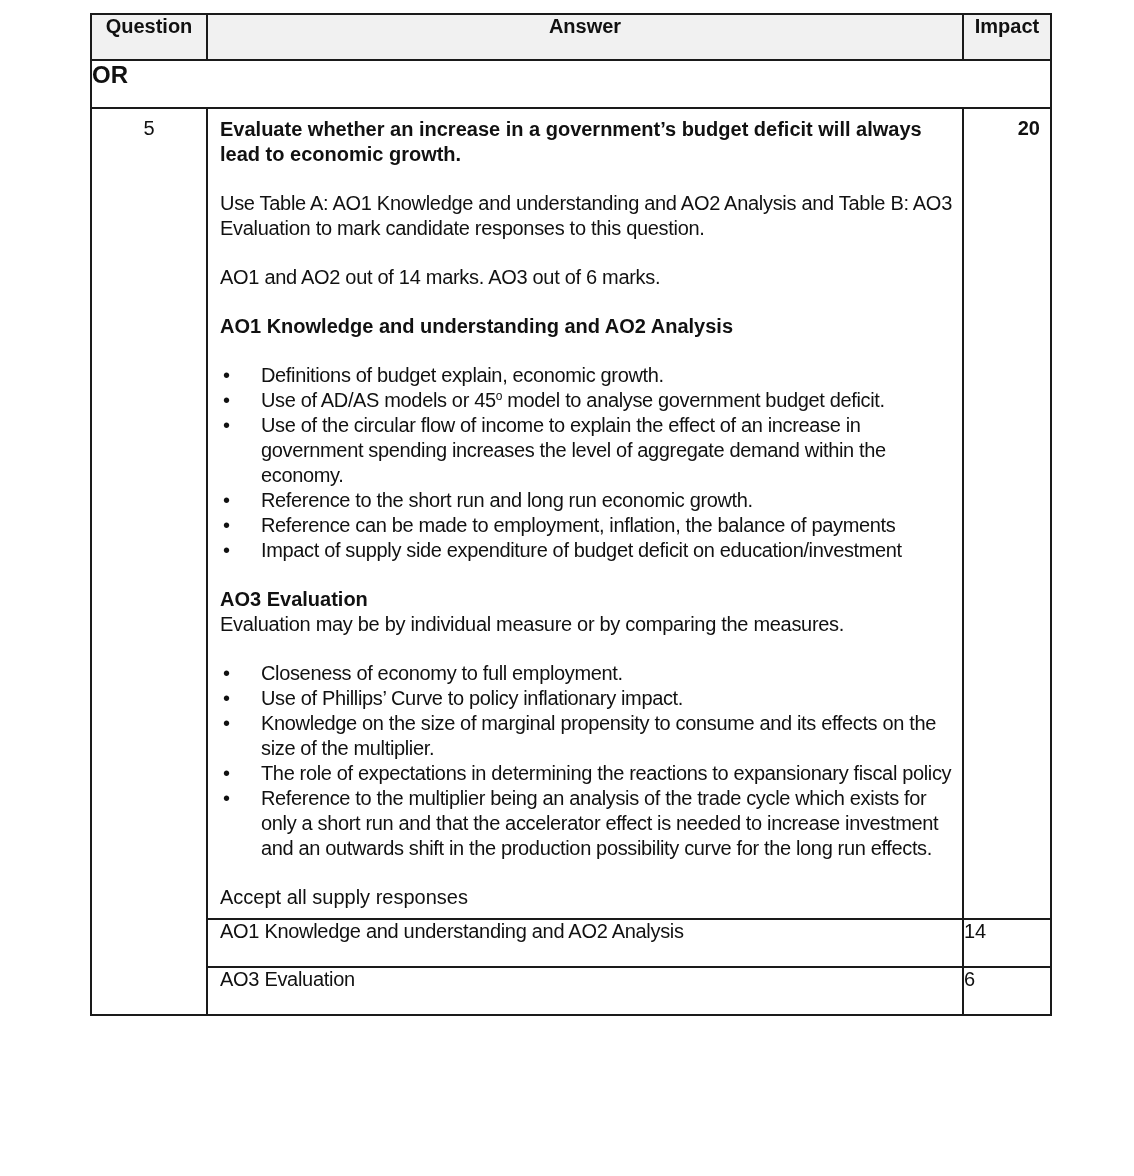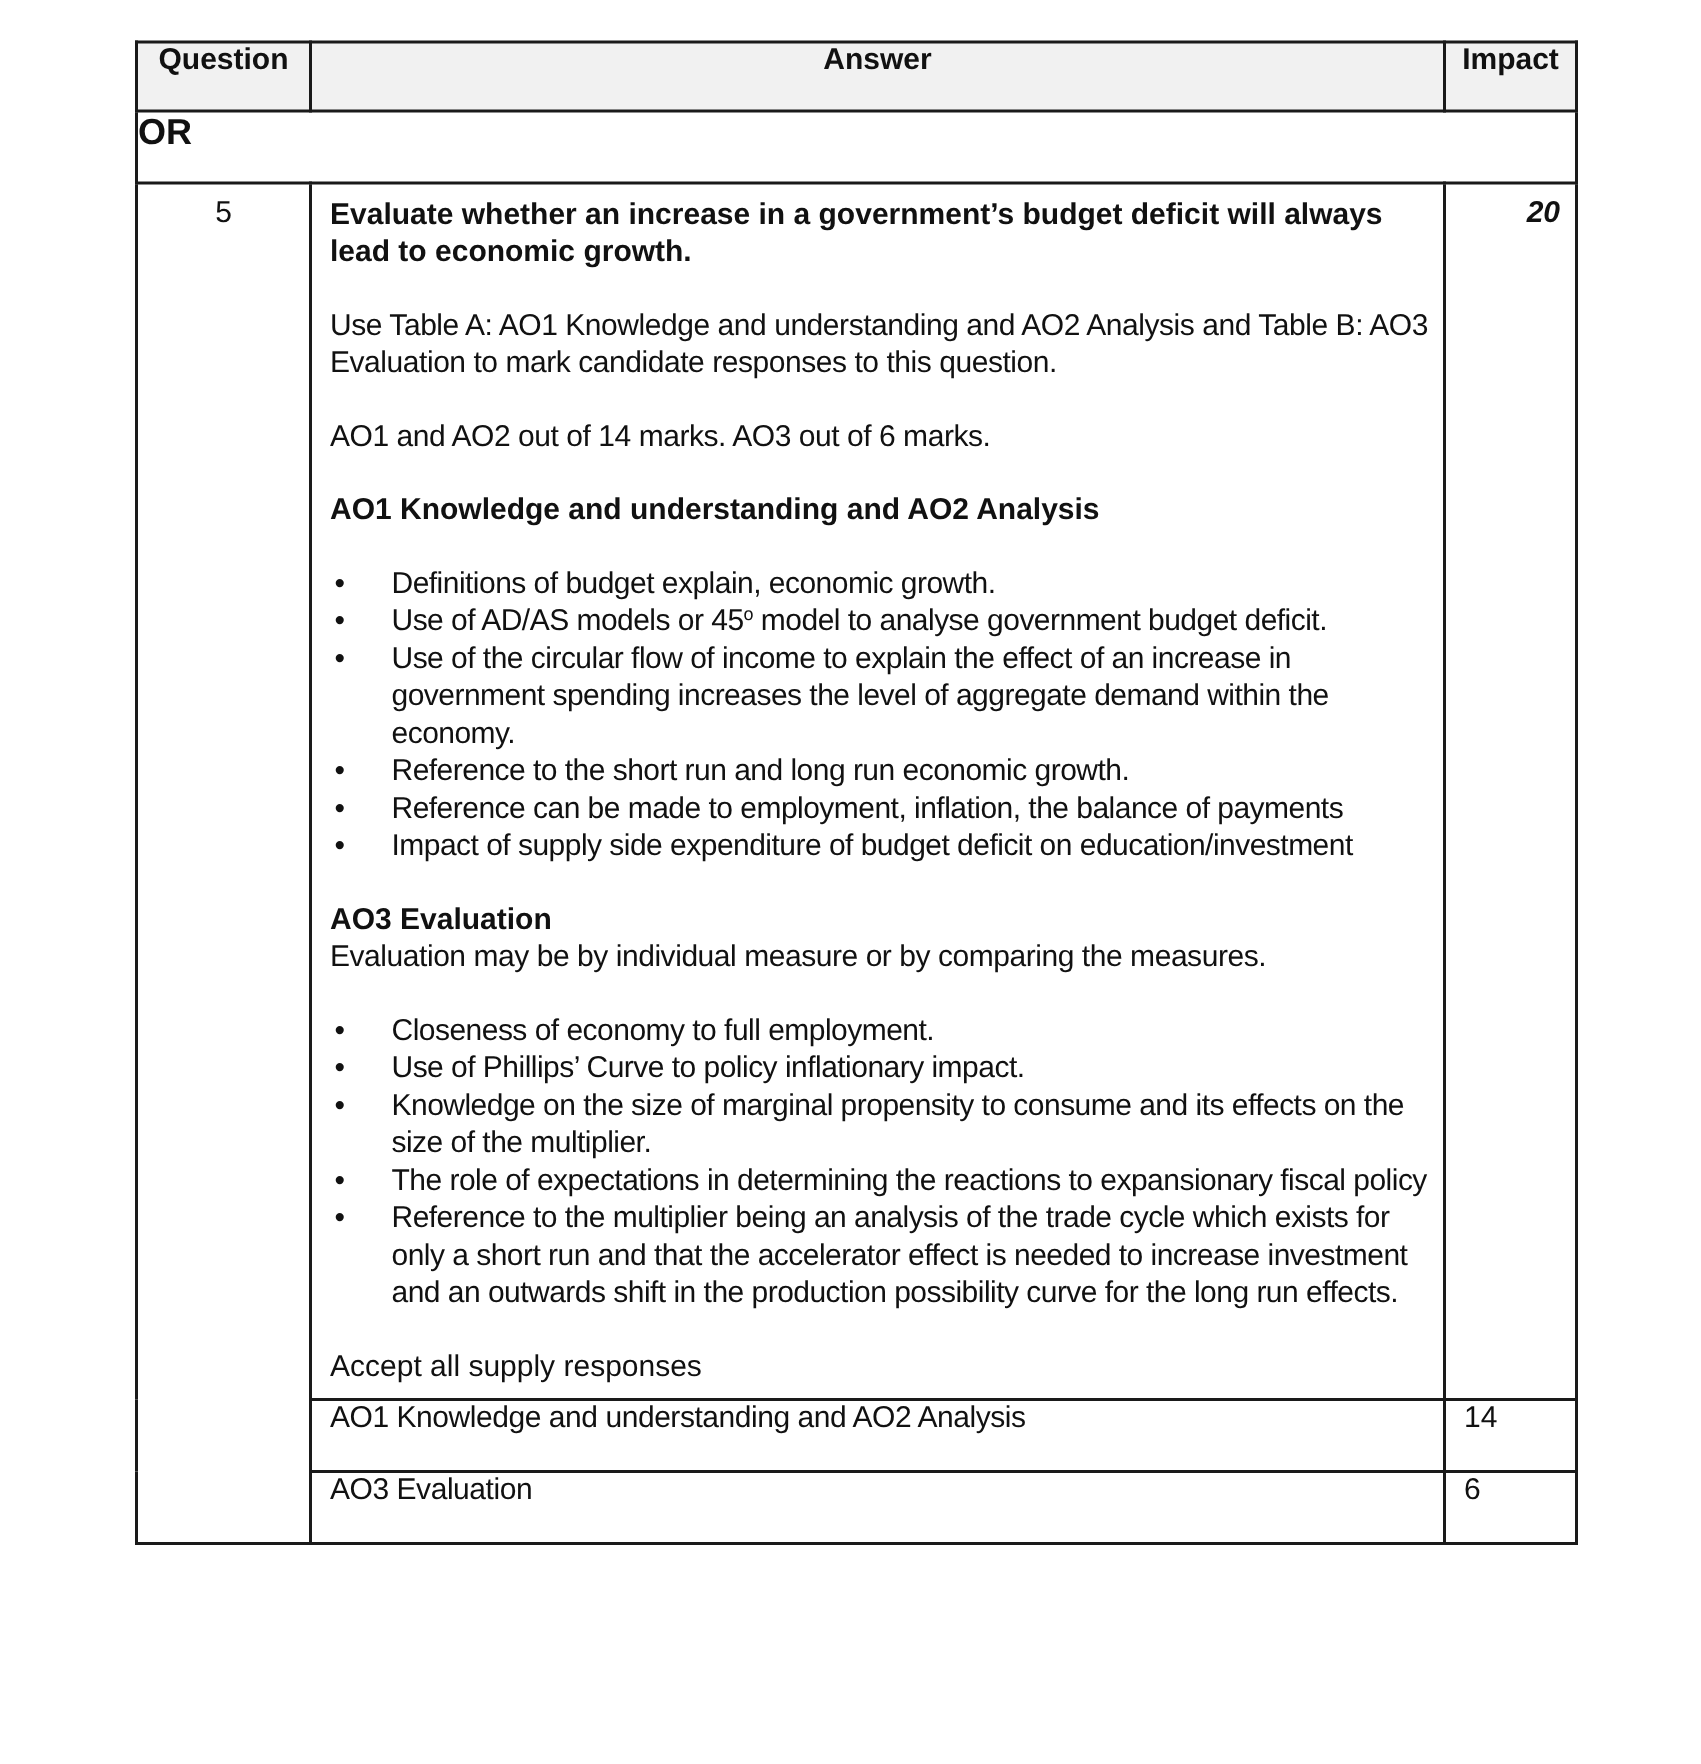--- a/index.html
+++ b/index.html
@@ -10,21 +10,21 @@
     body {
       width: 1134px;
       height: 1176px;
       position: relative;
       font-family: "Liberation Sans", sans-serif;
       color: #111111;
     }
     table.ms {
       position: absolute;
       left: 90px;
-      top: 27px;
+      top: 13px;
       width: 960px;
       border-collapse: collapse;
       table-layout: fixed;
     }
     table.ms td, table.ms th {
       border: 2px solid #1a1a1a;
       padding: 0;
       vertical-align: top;
     }
     col.c-q { width: 116px; }
@@ -55,21 +55,20 @@
       padding: 8px 8px 8px 12px !important;
       font-size: 20px;
       line-height: 25px;
       margin-top: 11px;
     }
     .marks-total {
       text-align: right;
       font-weight: bold;
       font-size: 20px;
       padding: 8px 10px 0 0 !important;
-      font-style: italic;
     }
     .q-title {
       font-weight: bold;
       margin: 0 0 24px 0;
     }
     .para {
       margin: 0 0 24px 0;
       letter-spacing: -0.3px;
     }
     .subhead {
@@ -92,21 +91,21 @@
       left: 3px;
       top: 0;
     }
     .last-line { margin: 0; }
     .sub-row td {
       height: 46px;
       vertical-align: middle;
       font-size: 20px;
     }
     .sub-row td.lbl { padding-left: 12px; letter-spacing: -0.3px; }
-    .sub-row td.val { padding-left: 12px; }
+    .sub-row td.val { }
     sup { font-size: 12px; vertical-align: 7px; line-height: 0; }
   </style>
 </head>
 <body>
 
 <table class="ms">
   <colgroup>
     <col class="c-q">
       <col class="c-a">
       <col class="c-m">

